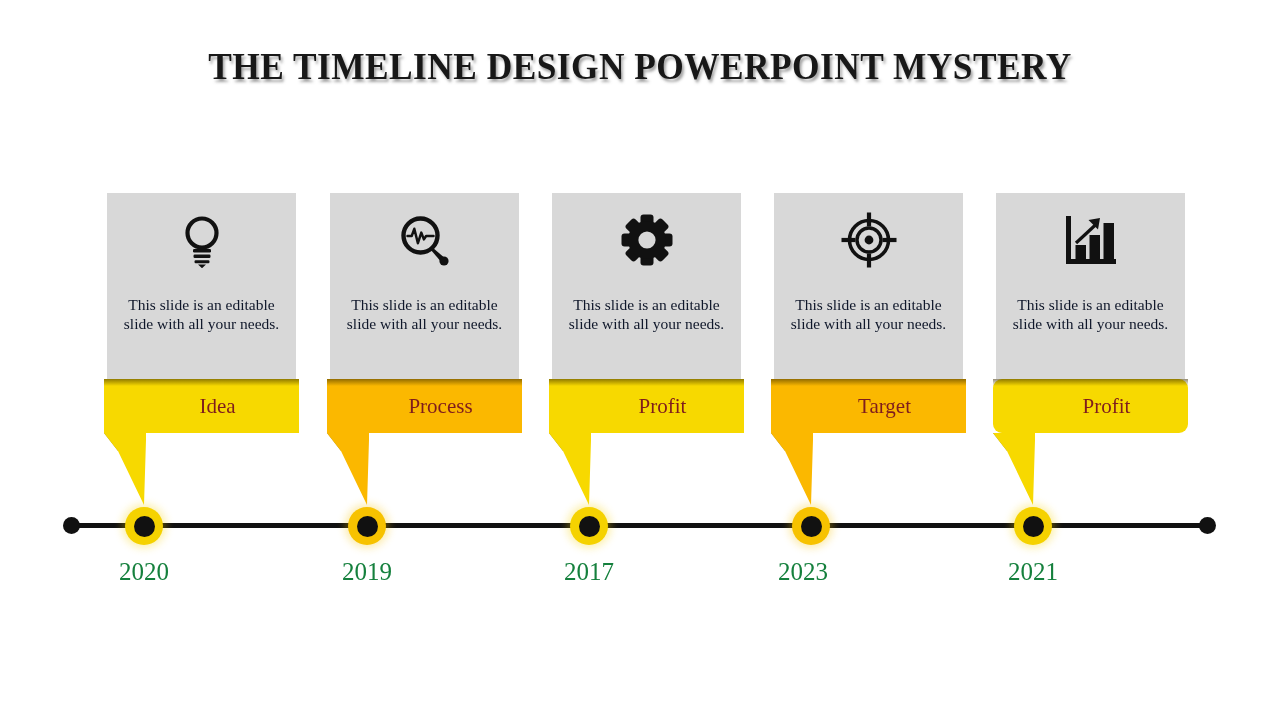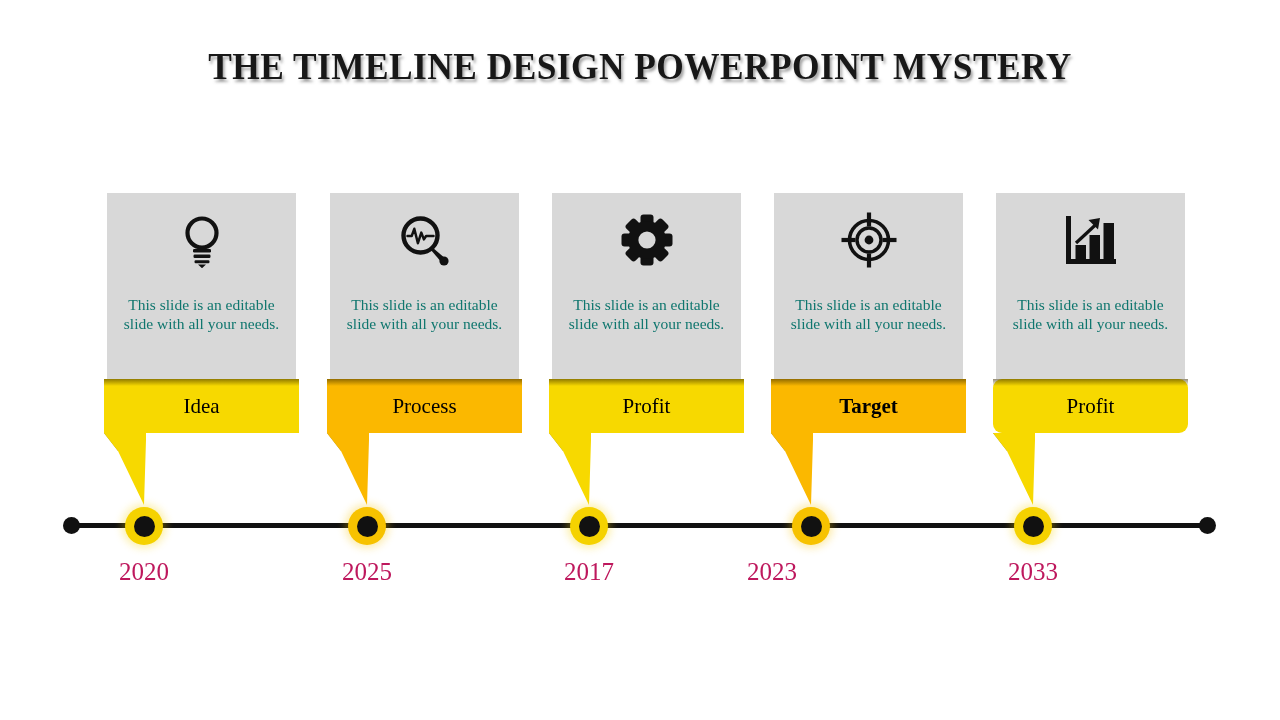--- a/index.html
+++ b/index.html
@@ -91,21 +91,21 @@
   .icon-wrap svg { display: block; }
 
   .card-text {
     position: absolute;
     top: 102px;
     left: 10px;
     width: 169px;
     text-align: center;
     font-size: 15.5px;
     line-height: 19.4px;
-    color: #0f766e;
+    color: #0f172a;
   }
 
   
   .band {
     position: absolute;
     top: 186px;
     left: 0;
     width: 195px;
     height: 54px;
     z-index: 2;
@@ -113,28 +113,28 @@
   .band-top-shade {
     position: absolute;
     top: 0; left: 0;
     width: 100%;
     height: 7px;
     background: linear-gradient(to bottom, rgba(60,45,0,0.55), rgba(60,45,0,0.0));
     pointer-events: none;
   }
   .band-label {
     position: absolute;
-    top: 0; left: 0;
+    top: 0; left: 16px;
     width: 100%;
     height: 54px;
     display: flex;
     align-items: center;
     justify-content: center;
     font-size: 21px;
-    color: #000000;
+    color: #7f1d1d;
   }
 
   
   .tail {
     position: absolute;
     top: 240px;
     left: 0;
     width: 48px;
     height: 72px;
     z-index: 2;
@@ -166,21 +166,21 @@
     border-radius: 50%;
     background: #111111;
   }
 
   .year {
     position: absolute;
     top: 522px;
     width: 120px;
     text-align: center;
     font-size: 25px;
-    color: #be185d;
+    color: #15803d;
   }
 </style>
 </head>
 <body>
 
 <div class="slide">
 
   <div class="title">THE TIMELINE DESIGN POWERPOINT MYSTERY</div>
 
   <div class="timeline-axis"></div>
@@ -275,21 +275,21 @@
               <circle cx="28" cy="28" r="12" fill="none" stroke="#111" stroke-width="3.4"></circle>
               <circle cx="28" cy="28" r="4.4" fill="#111"></circle>
               <rect x="25.9" y="0.5" width="4.2" height="14" fill="#111"></rect>
               <rect x="25.9" y="41.5" width="4.2" height="14" fill="#111"></rect>
               <rect x="0.5" y="25.9" width="14" height="4.2" fill="#111"></rect>
               <rect x="41.5" y="25.9" width="14" height="4.2" fill="#111"></rect>
             </svg>
           </div>
           <div class="card-text">This slide is an editable slide with all your needs.</div>
         </div>
-        <div class="band" style="background: rgb(251, 184, 0); font-weight: bold;">
+        <div class="band" style="background: rgb(251, 184, 0);">
           <div class="band-top-shade"></div>
           <div class="band-label">Target</div>
         </div>
         <div class="tail">
           <svg width="48" height="72" viewBox="0 0 48 72">
             <path d="M0 0 L14 18 L14 0 Z" fill="#8a7304" opacity="0.85"></path>
             <path d="M0 0 L42 0 L42 7 L40 72 L14 18 Z" fill="#fbb800"></path>
           </svg>
         </div>
       </div>
@@ -323,29 +323,29 @@
 
 <div class="node" style="left: 122px;">
       <div class="ring" style="background:#f5d200; box-shadow:0 0 9px 3px #f5d20055;"></div>
       <div class="core"></div>
     </div>
     <div class="year" style="left: 84px;">2020</div>
     <div class="node" style="left: 345px;">
       <div class="ring" style="background:#f7c200; box-shadow:0 0 9px 3px #f7c20055;"></div>
       <div class="core"></div>
     </div>
-    <div class="year" style="left: 307px;">2025</div>
+    <div class="year" style="left: 307px;">2019</div>
     <div class="node" style="left: 567px;">
       <div class="ring" style="background:#f5d200; box-shadow:0 0 9px 3px #f5d20055;"></div>
       <div class="core"></div>
     </div>
     <div class="year" style="left: 529px;">2017</div>
     <div class="node" style="left: 789px;">
       <div class="ring" style="background:#f7c200; box-shadow:0 0 9px 3px #f7c20055;"></div>
       <div class="core"></div>
     </div>
-    <div class="year" style="left: 712px;">2023</div>
+    <div class="year" style="left: 743px;">2023</div>
     <div class="node" style="left: 1011px;">
       <div class="ring" style="background:#f5d200; box-shadow:0 0 9px 3px #f5d20055;"></div>
       <div class="core"></div>
     </div>
-    <div class="year" style="left: 973px;">2033</div>
+    <div class="year" style="left: 973px;">2021</div>
   </div>
 
 </body></html>

